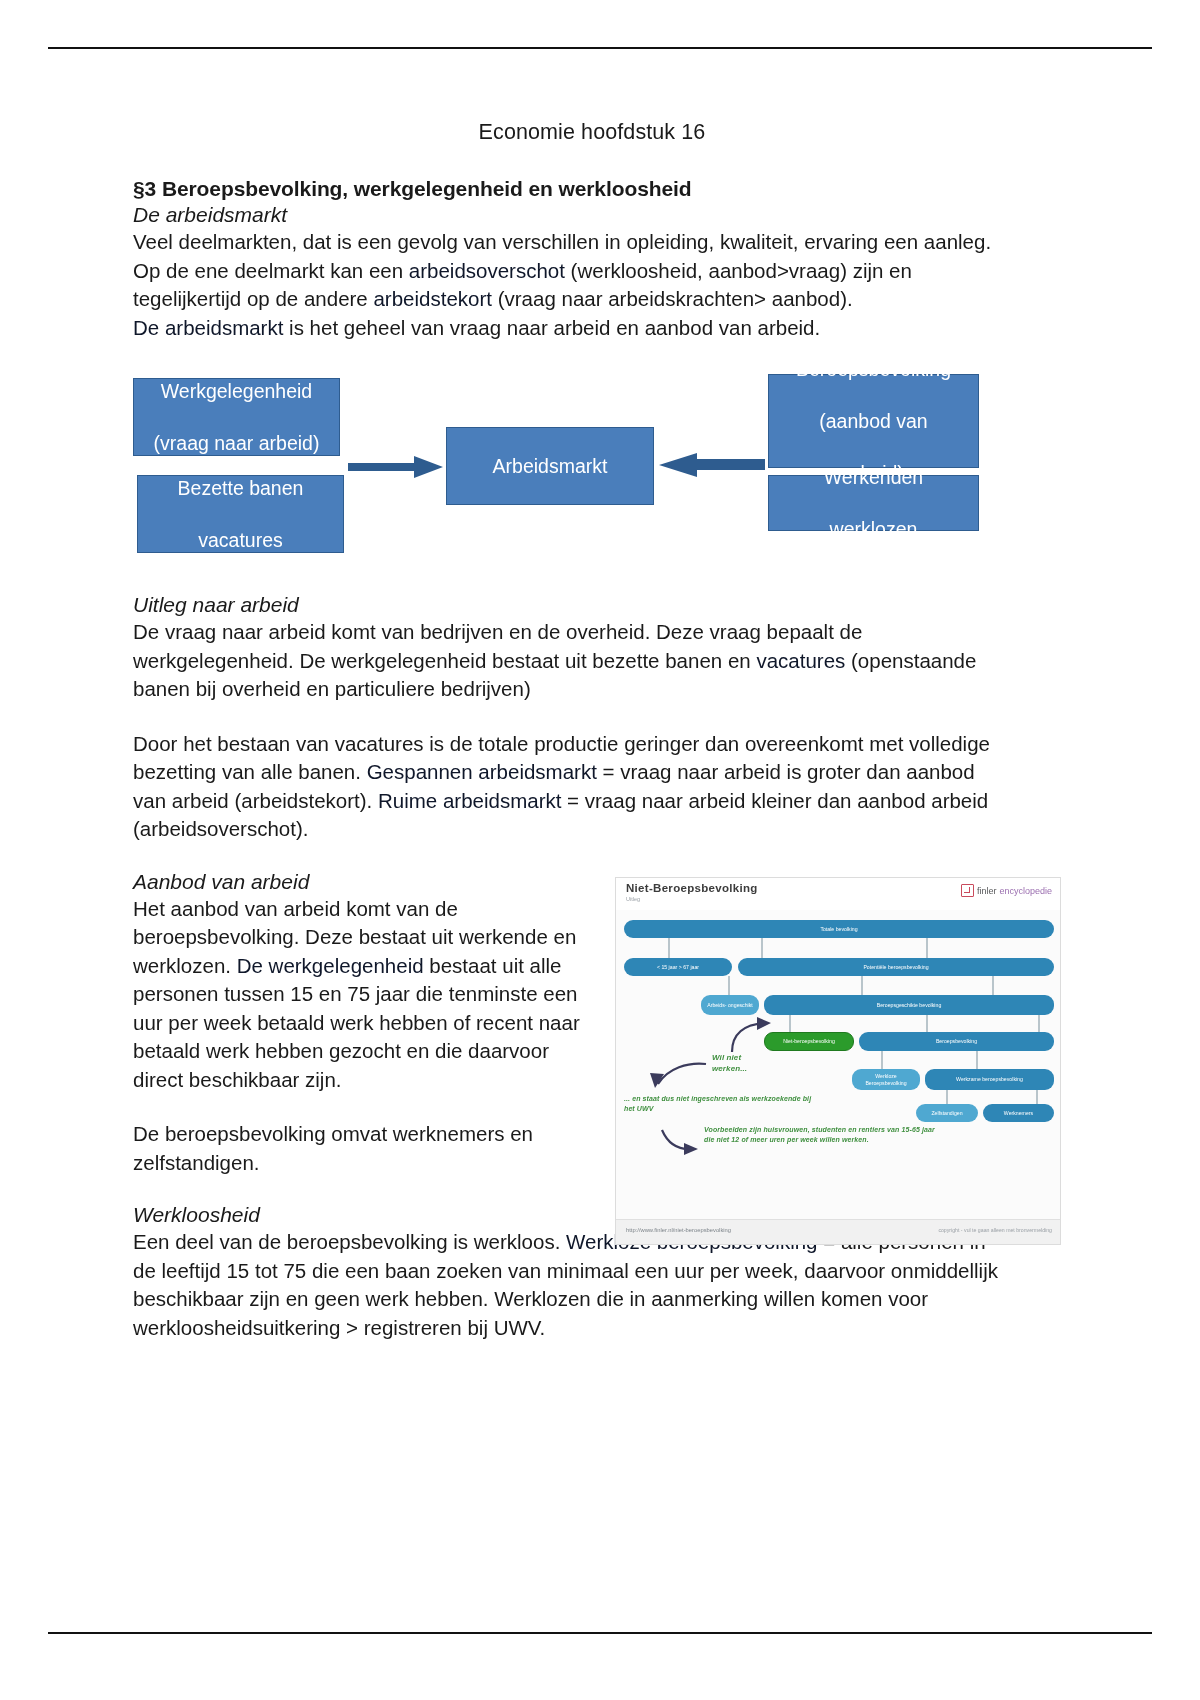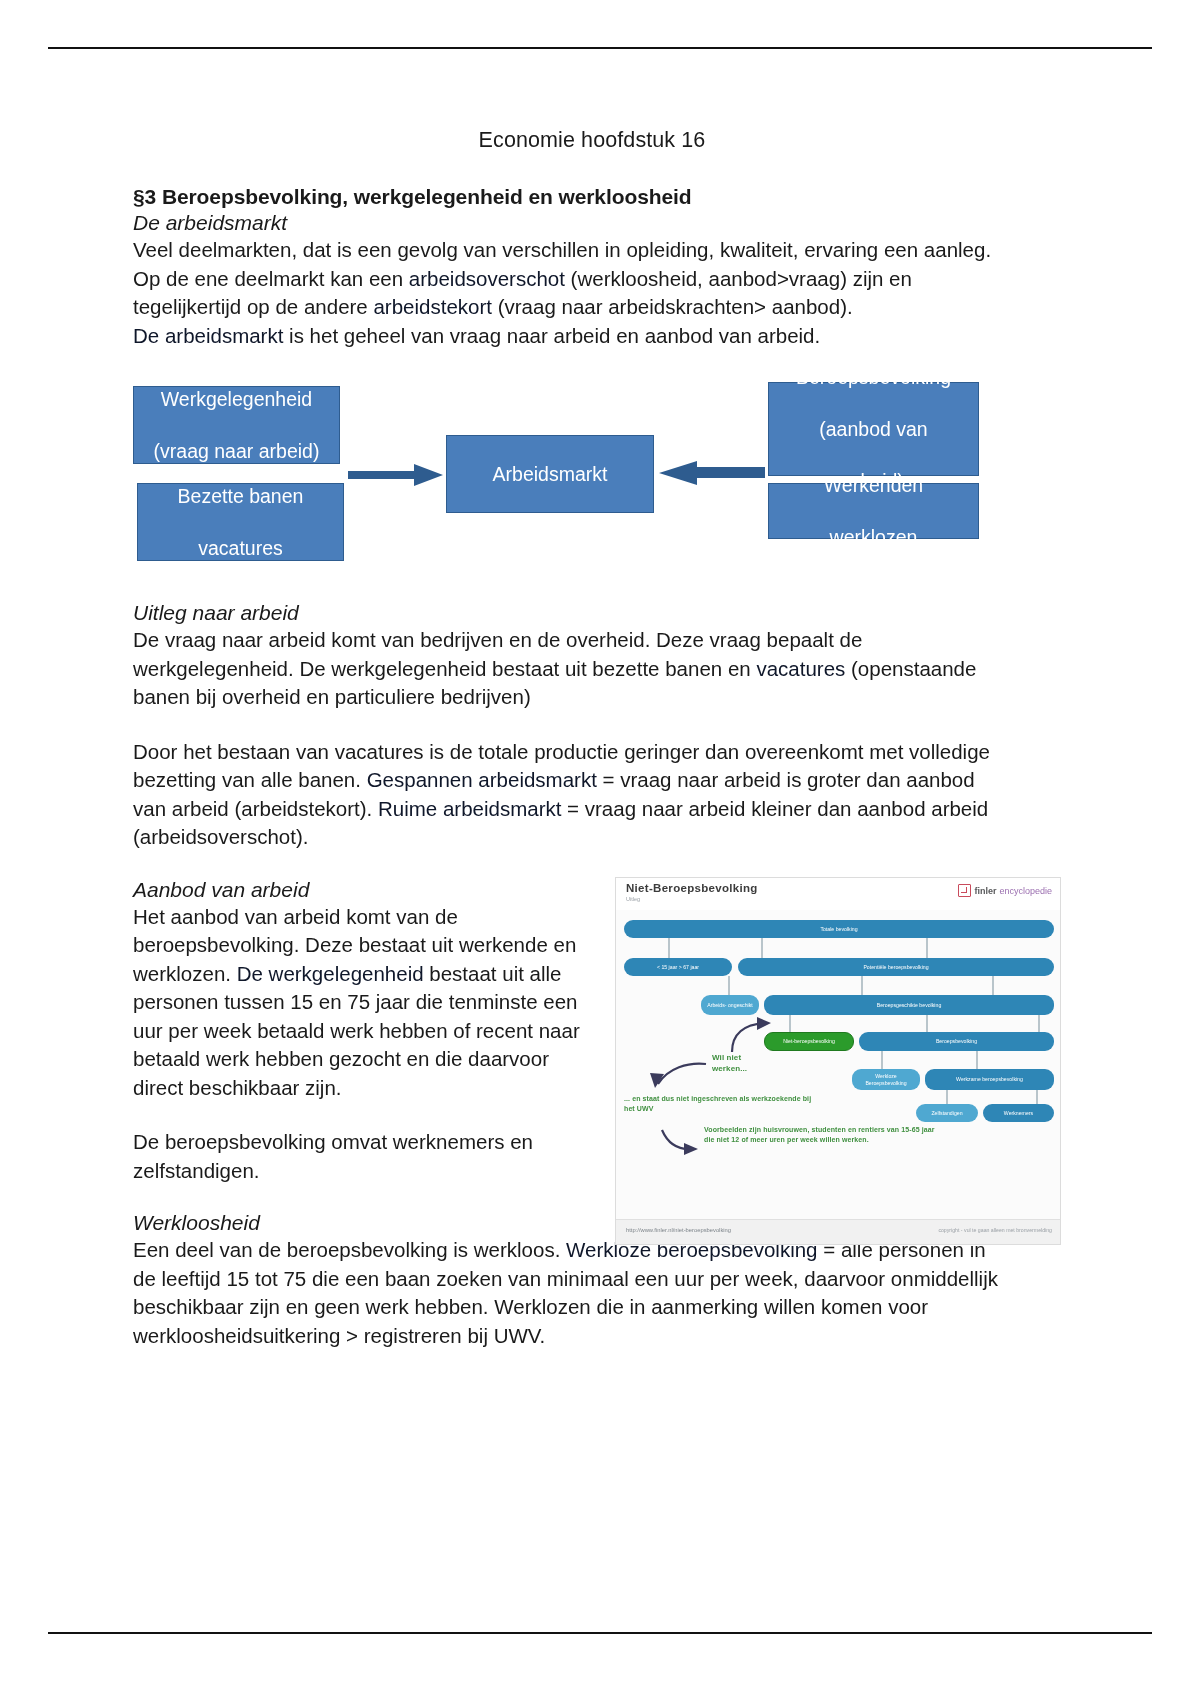--- a/index.html
+++ b/index.html
@@ -18,21 +18,21 @@
     position:absolute; left:48px; right:48px;
     height:0; border-top:2px solid #111;
   }
   .rule-top { top:47px; }
   .rule-bottom { top:1632px; }
 
   .content { position:absolute; left:133px; top:120px; width:880px; }
 
   .doc-title {
     text-align:center; font-size:21.5px; letter-spacing:0.1px;
-    margin:8px 0 32px 0; font-weight:400; padding-left:38px;
+    margin:0 0 32px 0; font-weight:400; padding-left:38px;
   }
 
   h2.section {
     font-size:21px; font-weight:bold; margin:0 0 2px 0; letter-spacing:-0.1px;
   }
   .subhead {
     font-size:21px; font-style:italic; font-weight:400; margin:0 0 1px 0;
   }
   p.body {
     font-size:20.5px; line-height:28.5px; margin:0; font-weight:400;
@@ -81,36 +81,36 @@
     display:flex; align-items:center; gap:3px;
   }
   .fig-brand .logo {
     width:11px; height:11px; border:1.2px solid #c94b5c; border-radius:1px;
     position:relative;
   }
   .fig-brand .logo:after{
     content:""; position:absolute; left:2px; top:2px; width:5px; height:5px;
     border-bottom:1.2px solid #c94b5c; border-right:1.2px solid #c94b5c;
   }
-  .fig-brand .b1 { color:#58595b; font-weight:bold; }
+  .fig-brand .b1 { color:#58595b; font-weight:normal; }
   .fig-brand .b2 { color:#9b6fb0; }
 
   .fig-canvas { position:absolute; left:0; top:32px; right:0; bottom:24px; background:#fbfbfb; }
   .nb {
     position:absolute; background:#2E86B6; color:#ffffff; border-radius:9px;
     font-size:5.2px; text-align:center; display:flex; align-items:center;
     justify-content:center; line-height:6.2px; box-sizing:border-box;
     padding:1px 2px; overflow:hidden;
   }
   .nb.light { background:#4FA8D1; }
   .nb.green { background:#2B9B2B; border:1.2px solid #1f7a1f; }
   .connector { position:absolute; background:#b9c5cb; }
 
   .hand { position:absolute; color:#3f8f3f; font-size:8px; line-height:11px;
-          font-weight:bold; letter-spacing:0.1px; }
+          font-style:italic; font-weight:bold; letter-spacing:0.1px; }
   .hand.small { font-size:7px; line-height:9.5px; }
 
   .fig-footer {
     position:absolute; left:0; right:0; bottom:0; height:24px;
     background:#f1f1f1; border-top:1px solid #e0e0e0;
   }
   .fig-url { position:absolute; left:10px; top:7px; font-size:5.8px; color:#7d848a; }
   .fig-copy { position:absolute; right:8px; top:7px; font-size:5.2px; color:#9aa0a6; }
 
   

